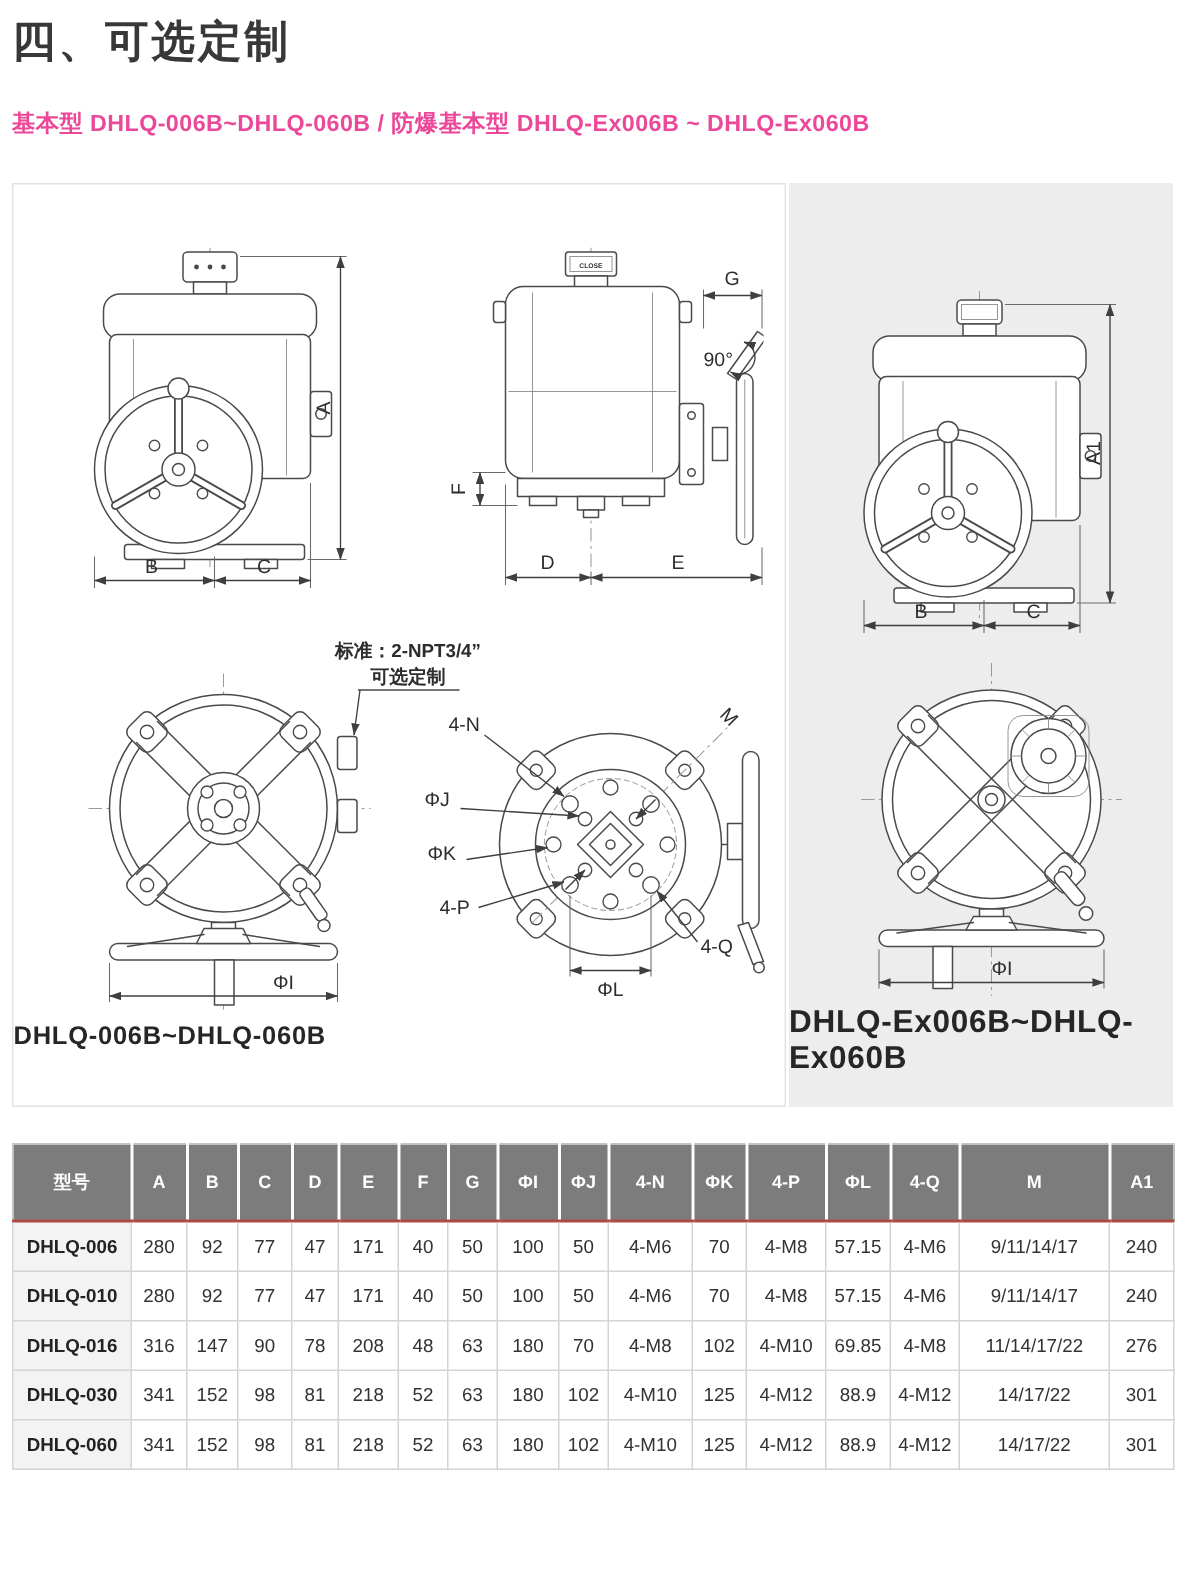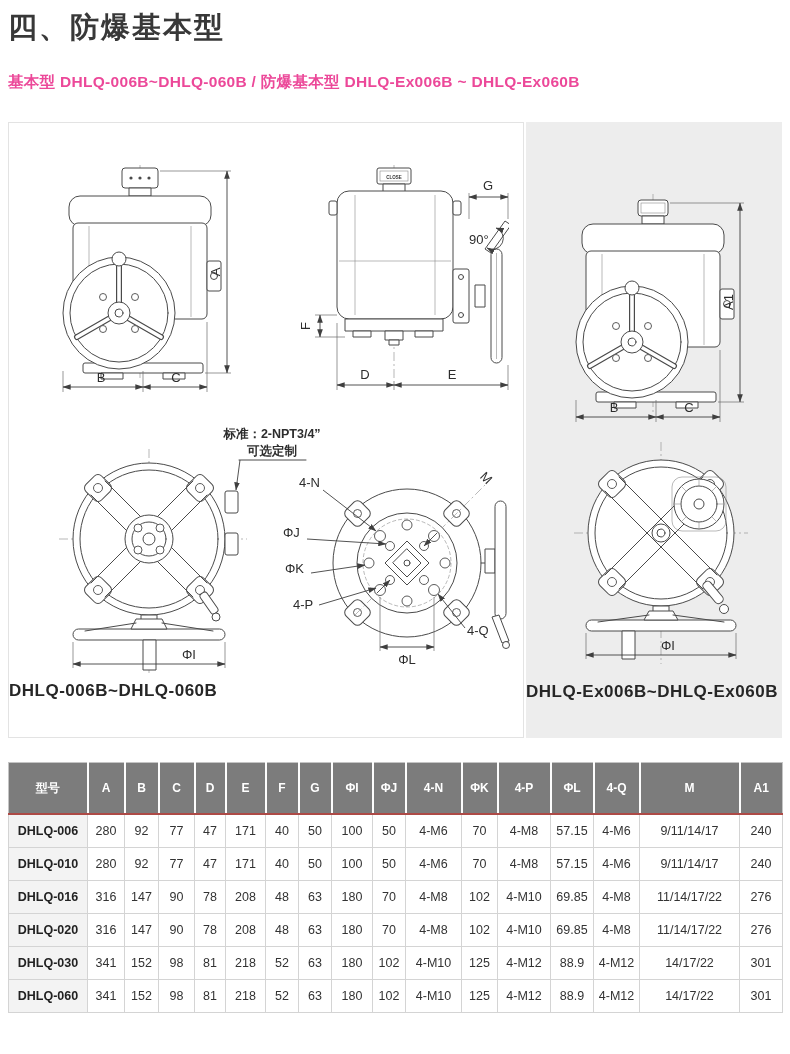--- a/index.html
+++ b/index.html
@@ -17,21 +17,21 @@
   }
   .panels{position:absolute;left:8px;top:122px;width:774px;height:616px;}
   .panel{position:absolute;top:0;}
   .panel-left{left:0;width:514px;height:614px;background:#ffffff;border:1px solid #e3e3e3;}
   .panel-right{left:518px;width:256px;height:616px;background:#ededed;}
   .caption{
     position:absolute;left:0;width:100%;text-align:left;
     font-weight:bold;color:#262626;font-size:17px;letter-spacing:.5px;
   }
   .panel-left .caption{bottom:36px;}
-  .panel-right .caption{bottom:36px;font-size:17px;}
+  .panel-right .caption{bottom:20px;font-size:21px;}
   .draw{position:absolute;}
   
   .s  {stroke:#4a4a4a;stroke-width:1;fill:none;stroke-linecap:round;stroke-linejoin:round;}
   .sf {stroke:#4a4a4a;stroke-width:1;fill:#ffffff;stroke-linejoin:round;}
   .t  {stroke:#8a8a8a;stroke-width:.6;fill:none;}
   .cl {stroke:#9a9a9a;stroke-width:.7;fill:none;stroke-dasharray:9 3 2 3;}
   .dim{stroke:#3f3f3f;stroke-width:.9;fill:none;}
   .ext{stroke:#6a6a6a;stroke-width:.7;fill:none;}
   .spoke-o{stroke:#4a4a4a;stroke-width:6;stroke-linecap:round;}
   .spoke-i{stroke:#ffffff;stroke-width:3.6;stroke-linecap:round;}
@@ -65,21 +65,21 @@
 <body>
 
 <svg width="0" height="0" style="position:absolute" aria-hidden="true">
   <defs>
     <marker id="arw" viewBox="0 0 10 7" markerWidth="9" markerHeight="6.3" refX="9.5" refY="3.5" orient="auto-start-reverse">
       <path d="M0,0 L10,3.5 L0,7 Z" fill="#3f3f3f"></path>
     </marker>
   </defs>
 </svg>
 
-<h1 class="page-title">四、防爆基本型</h1>
+<h1 class="page-title">四、可选定制</h1>
 <div class="subtitle">基本型 DHLQ-006B~DHLQ-060B / 防爆基本型 DHLQ-Ex006B ~ DHLQ-Ex060B</div>
 
 <div class="panels">
 
   <div class="panel panel-left">
 
     <svg class="draw" style="left:34px;top:42px" width="200" height="230" viewBox="0 0 200 230">
       <line class="cl" x1="97" y1="0" x2="97" y2="216"></line>
       <rect class="sf" x="79" y="3" width="36" height="20" rx="3"></rect>
       <circle cx="88" cy="13" r="1.6" fill="#4a4a4a"></circle>
@@ -476,39 +476,20 @@
         <td>70</td>
         <td>4-M8</td>
         <td>102</td>
         <td>4-M10</td>
         <td>69.85</td>
         <td>4-M8</td>
         <td>11/14/17/22</td>
         <td>276</td>
       </tr>
       <tr>
-        <td>DHLQ-020</td>
-        <td>316</td>
-        <td>147</td>
-        <td>90</td>
-        <td>78</td>
-        <td>208</td>
-        <td>48</td>
-        <td>63</td>
-        <td>180</td>
-        <td>70</td>
-        <td>4-M8</td>
-        <td>102</td>
-        <td>4-M10</td>
-        <td>69.85</td>
-        <td>4-M8</td>
-        <td>11/14/17/22</td>
-        <td>276</td>
-      </tr>
-      <tr>
         <td>DHLQ-030</td>
         <td>341</td>
         <td>152</td>
         <td>98</td>
         <td>81</td>
         <td>218</td>
         <td>52</td>
         <td>63</td>
         <td>180</td>
         <td>102</td>

